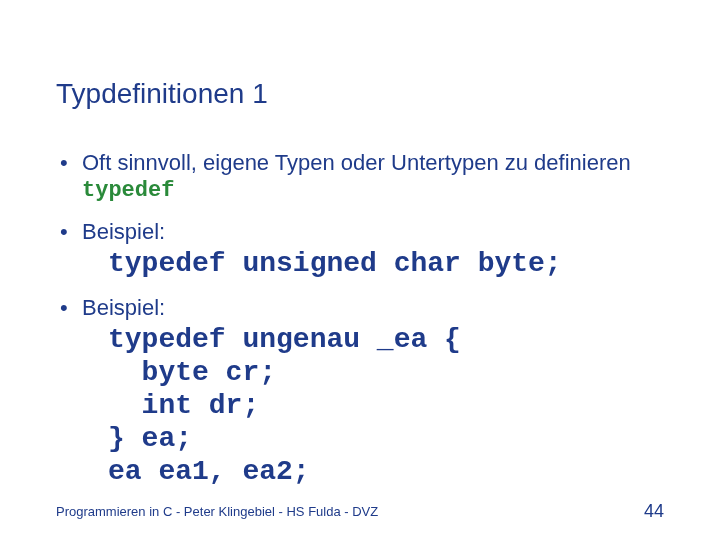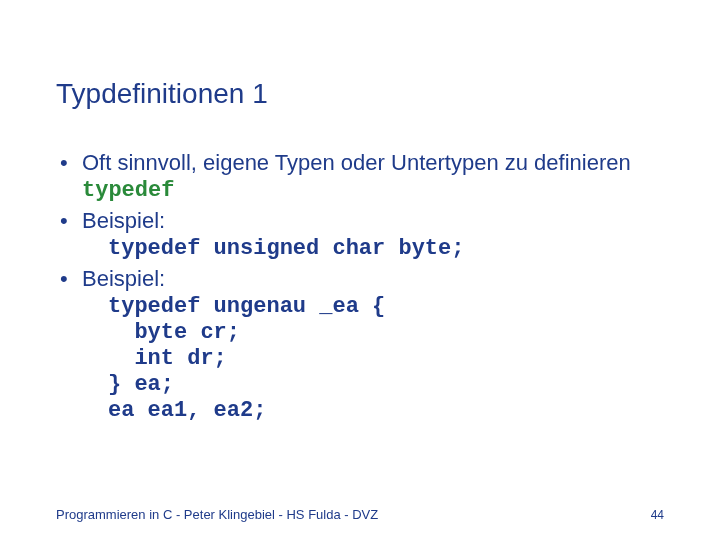--- a/index.html
+++ b/index.html
@@ -28,41 +28,41 @@
   ul.main {
     list-style: none;
     padding: 0;
     margin: 0;
   }
   ul.main > li {
     position: relative;
     padding-left: 26px;
     font-size: 22px;
     line-height: 1.18;
-    margin: 4px 0 2px 0;
+    margin: 15px 0 2px 0;
   }
   ul.main > li::before {
     content: "•";
     position: absolute;
     left: 4px;
     top: 0;
     font-size: 22px;
     color: #1f3b8a;
   }
   .kw {
     font-family: "Courier New", monospace;
     font-weight: bold;
     color: #2a8a3a;
     font-size: 22px;
   }
   .code {
     font-family: "Courier New", monospace;
     font-weight: bold;
     color: #1f3b8a;
-    font-size: 22px;
+    font-size: 28px;
     line-height: 1.18;
     white-space: pre;
     margin-left: 52px;
     margin-top: 0;
     margin-bottom: 2px;
   }
   .arrow {
     font-family: "Arial", sans-serif;
   }
   .footer {
@@ -70,21 +70,21 @@
     bottom: 18px;
     left: 56px;
     right: 56px;
     font-size: 13px;
     color: #1f3b8a;
     display: flex;
     justify-content: space-between;
     align-items: center;
   }
   .pagenum {
-    font-size: 12px;
+    font-size: 18px;
   }
 </style>
 </head>
 <body>
 
 <div class="slide">
 
   <div class="title">Typdefinitionen 1</div>
 
   <ul class="main">

